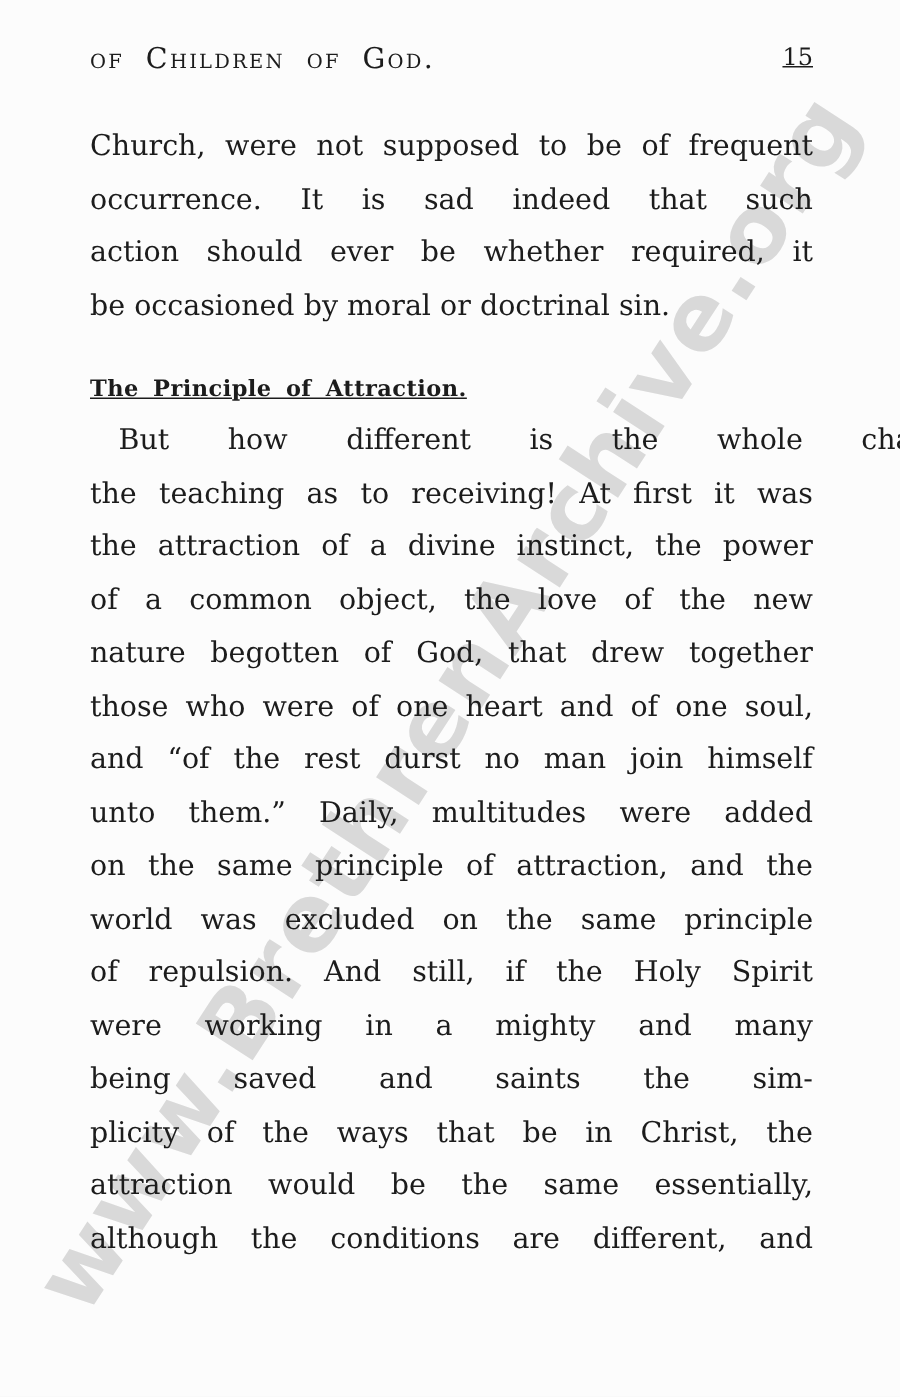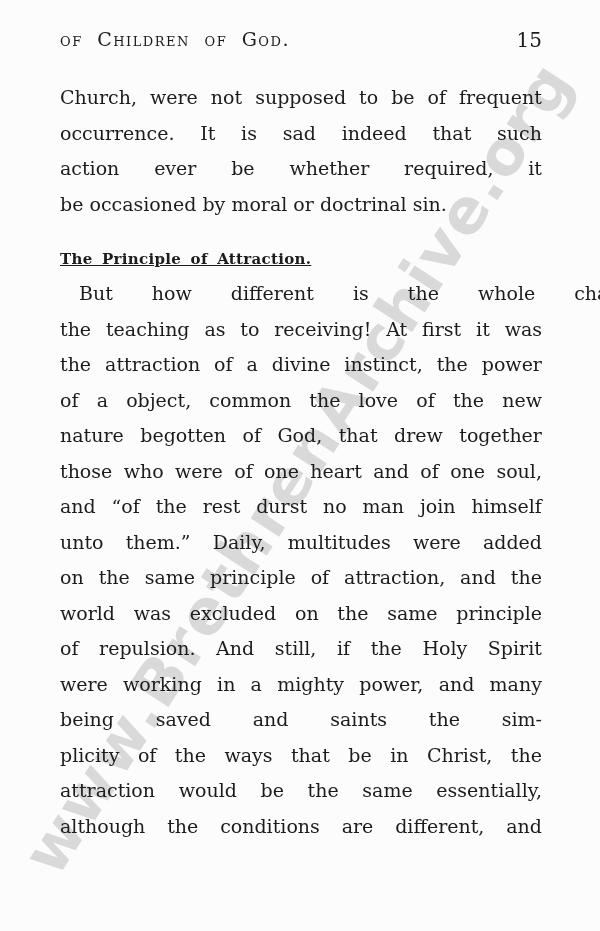--- a/index.html
+++ b/index.html
@@ -39,21 +39,22 @@
   }
   .running-title {
     position: absolute; left: 0; right: 0;
     font-variant: small-caps;
     font-size: 19px;
     letter-spacing: 1.5px;
     word-spacing: 7px;
   }
   .page-number {
     position: absolute; right: 0; top: 0;
-    font-size: 20px;
+    font-size: 16px;
+    text-decoration: underline;
   }
 
   .para { position: absolute; left: 60px; width: 482px; }
   .para1 { top: 80px; }
   .para2 { top: 276px; }
 
   .line {
     height: 35.5px;
     line-height: 35.5px;
     font-size: 19px;
@@ -105,20 +106,21 @@
           <span>occurrence.</span>
           <span>It</span>
           <span>is</span>
           <span>sad</span>
           <span>indeed</span>
           <span>that</span>
           <span>such</span>
         </div>
       <div class="line jline">
           <span>action</span>
+          <span>should</span>
           <span>ever</span>
           <span>be</span>
           <span>whether</span>
           <span>required,</span>
           <span>it</span>
         </div>
       <div class="line">be occasioned by moral or doctrinal sin.</div>
     </div>
 
     <div class="section-heading">The Principle of Attraction.</div>
@@ -151,22 +153,22 @@
           <span>of</span>
           <span>a</span>
           <span>divine</span>
           <span>instinct,</span>
           <span>the</span>
           <span>power</span>
         </div>
       <div class="line jline">
           <span>of</span>
           <span>a</span>
+          <span>common</span>
           <span>object,</span>
-          <span>common</span>
           <span>the</span>
           <span>love</span>
           <span>of</span>
           <span>the</span>
           <span>new</span>
         </div>
       <div class="line jline">
           <span>nature</span>
           <span>begotten</span>
           <span>of</span>
@@ -234,21 +236,20 @@
           <span>the</span>
           <span>Holy</span>
           <span>Spirit</span>
         </div>
       <div class="line jline">
           <span>were</span>
           <span>working</span>
           <span>in</span>
           <span>a</span>
           <span>mighty</span>
-          <span>power,</span>
           <span>and</span>
           <span>many</span>
         </div>
       <div class="line jline">
           <span>being</span>
           <span>saved</span>
           <span>and</span>
           <span>saints</span>
           <span>the</span>
           <span>sim-</span>

